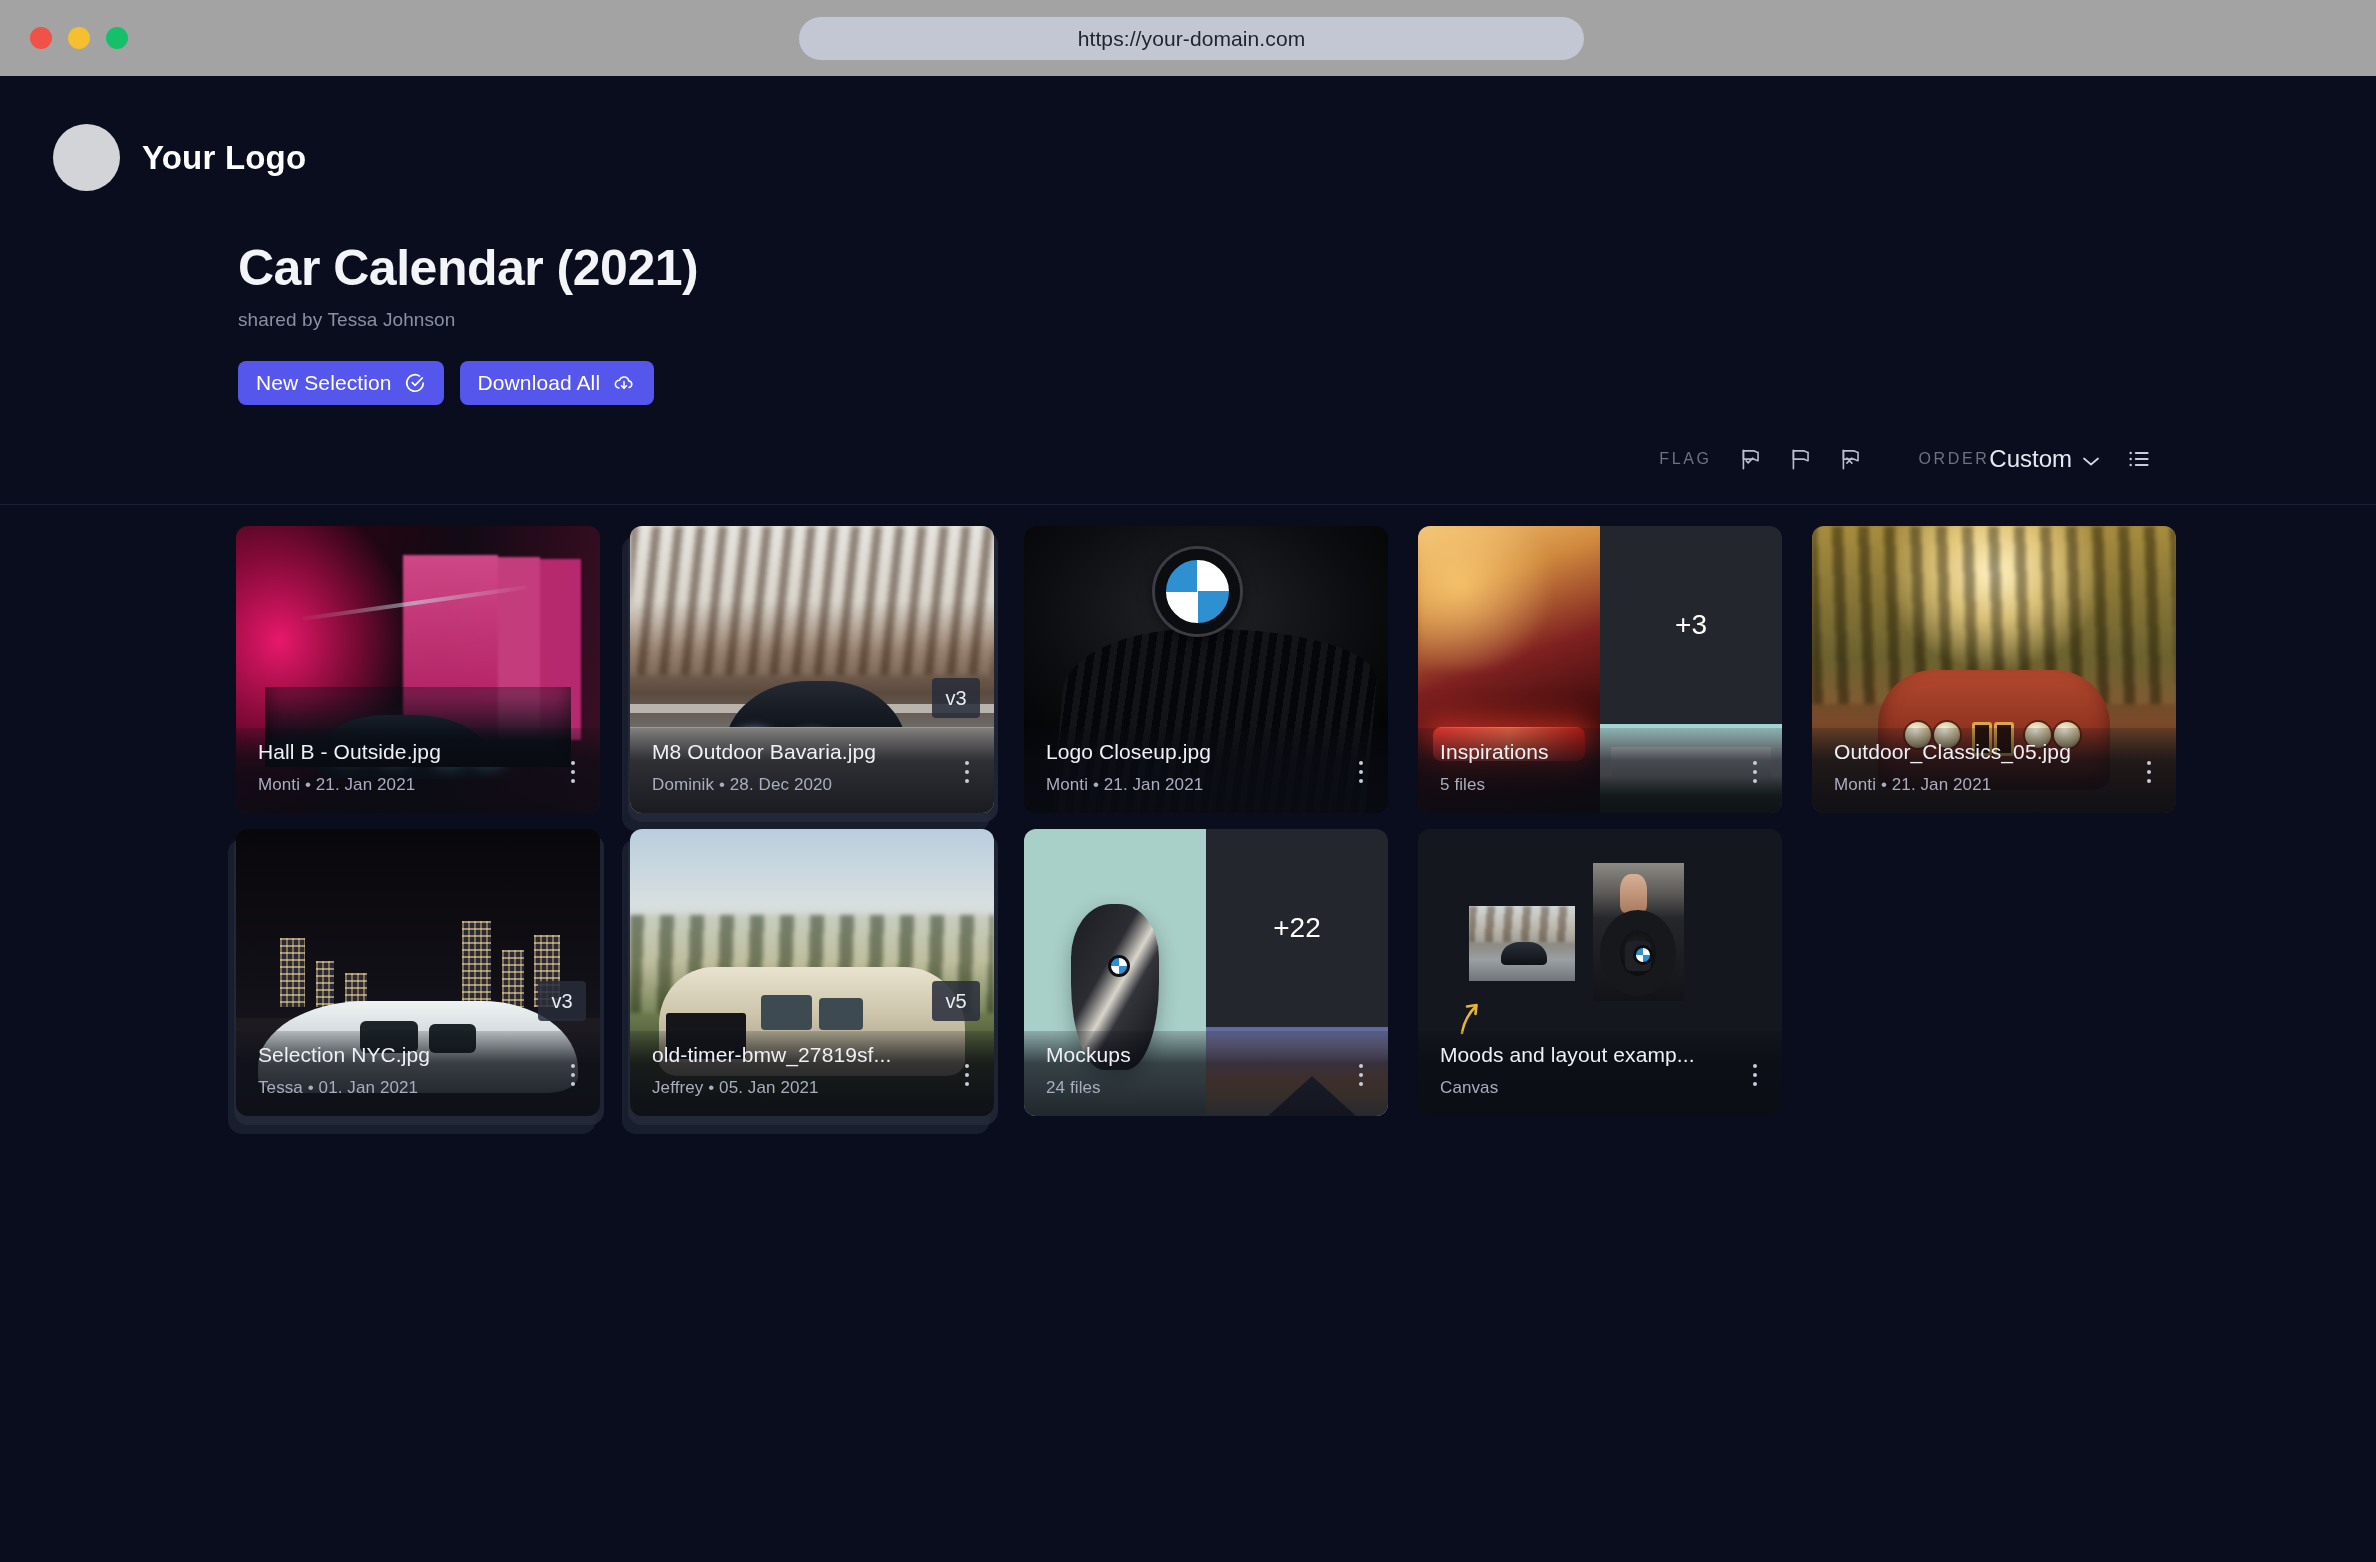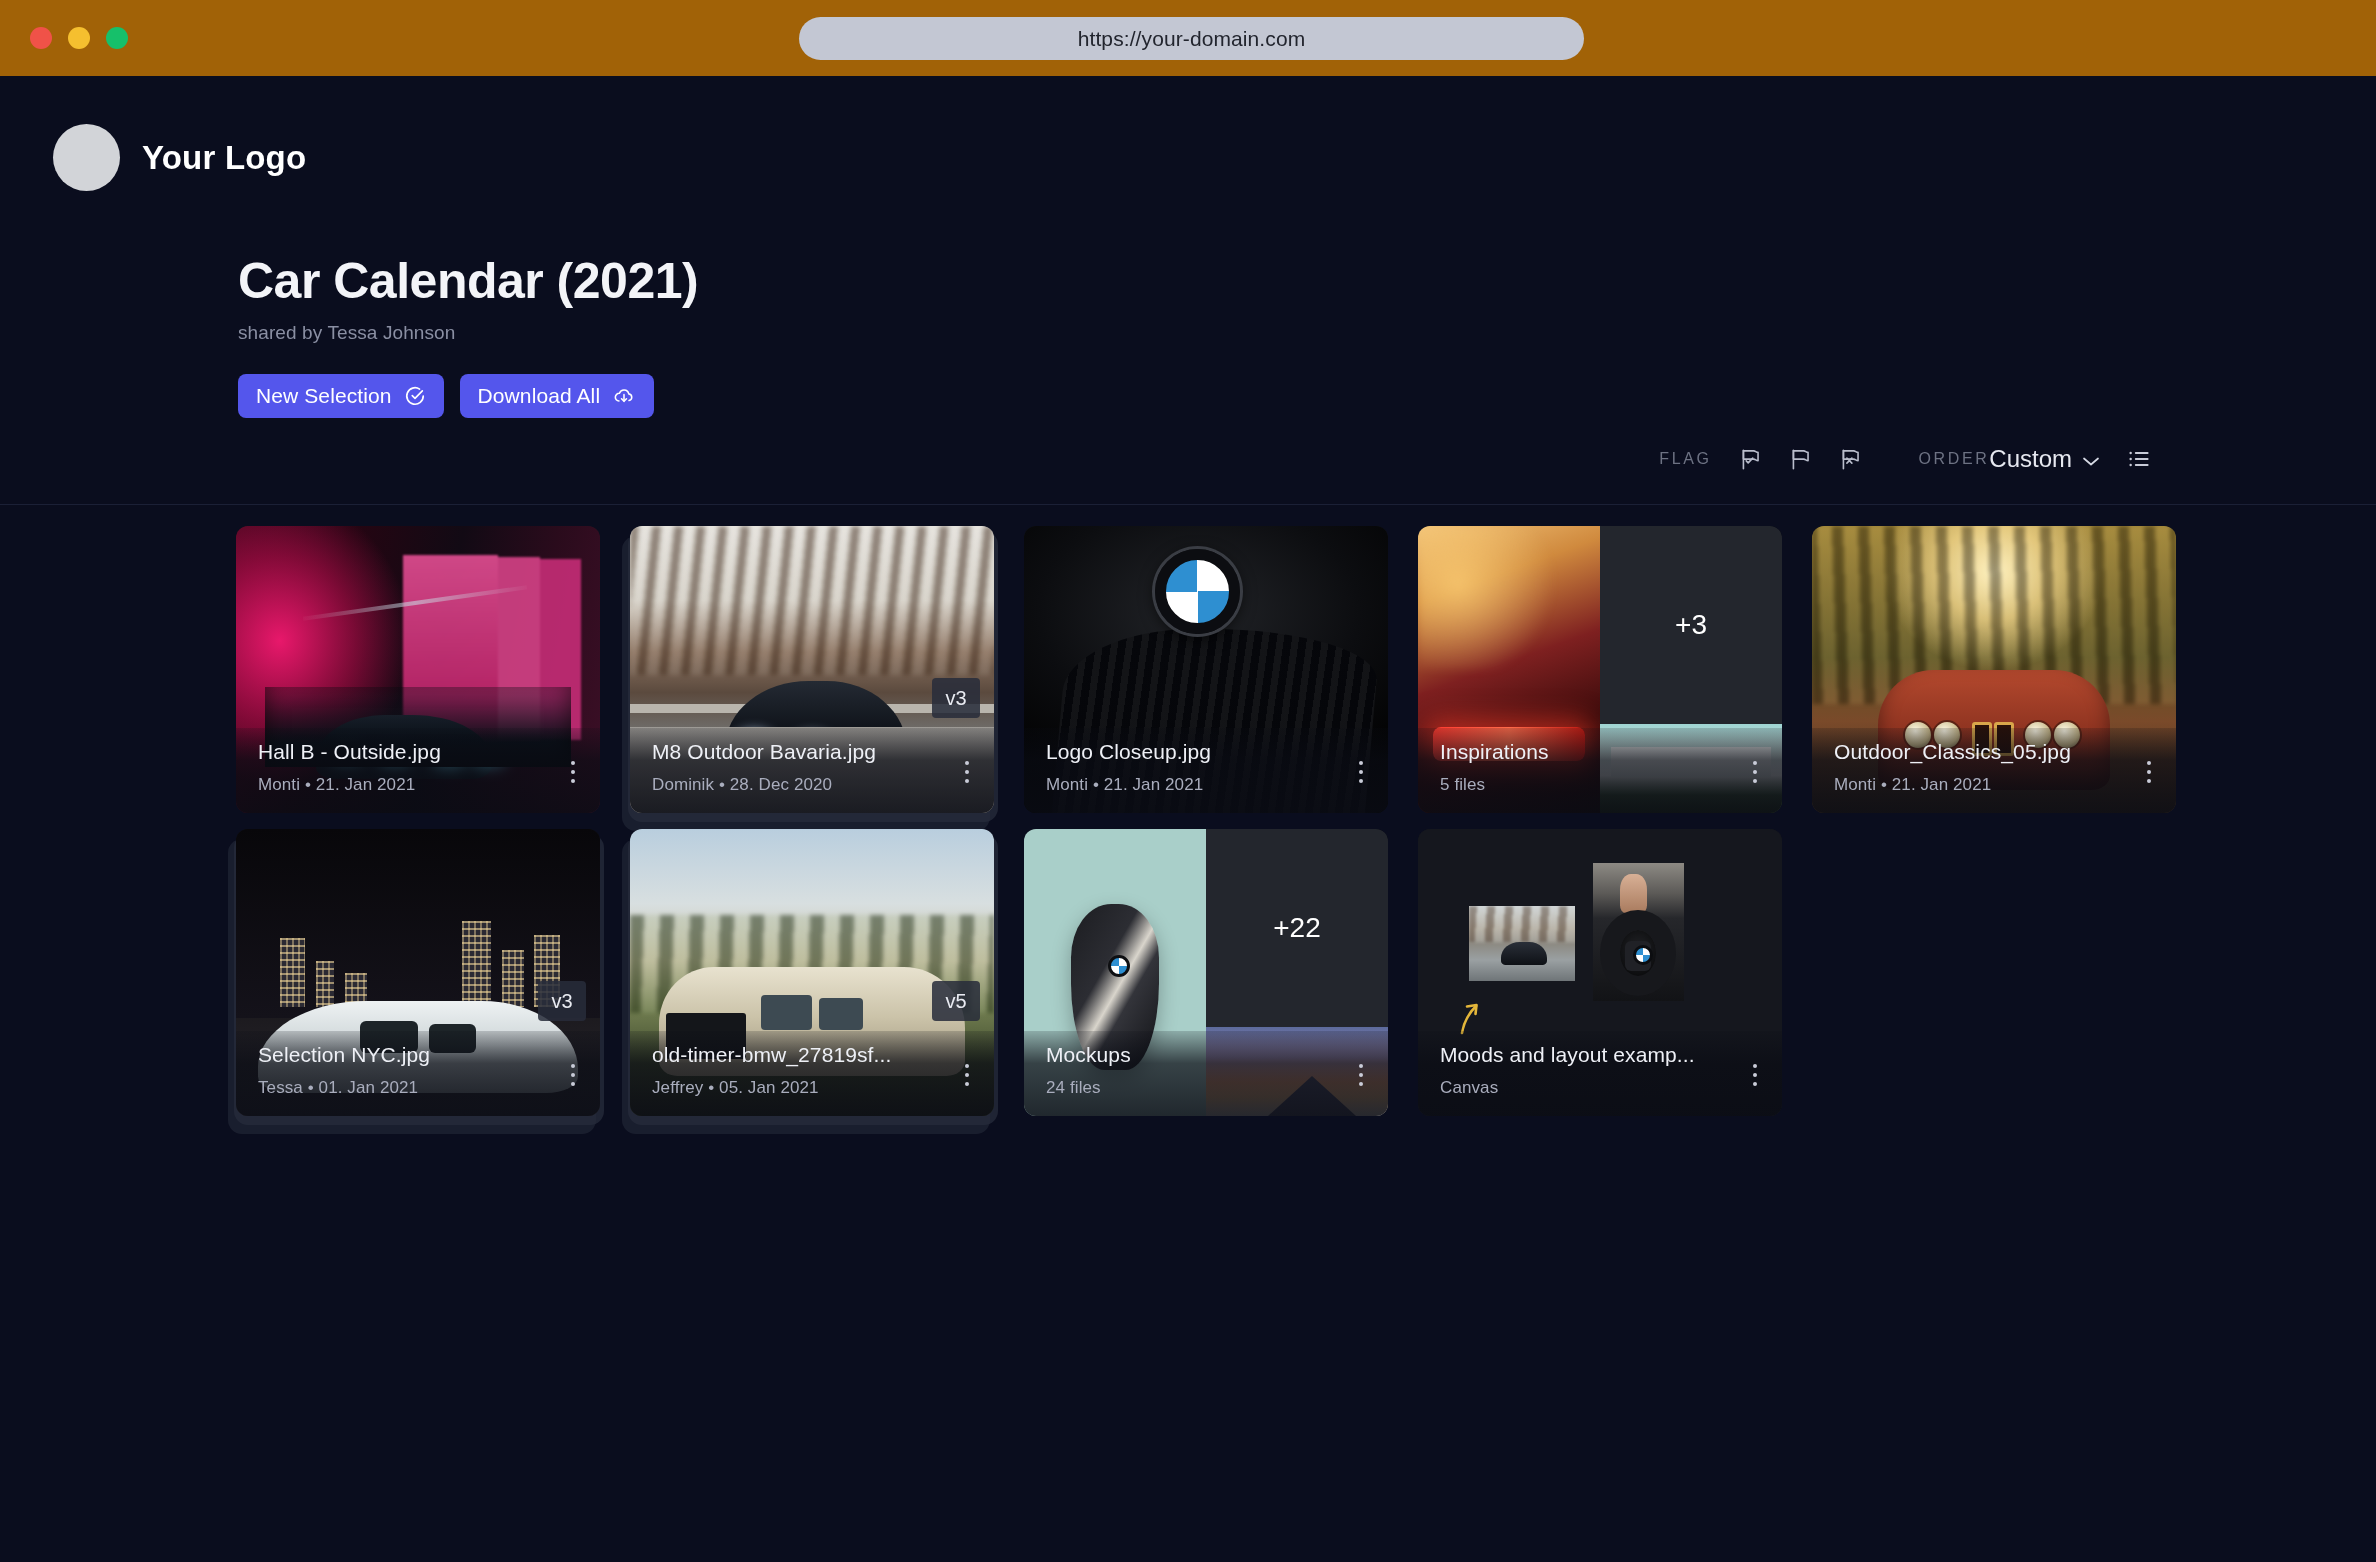--- a/index.html
+++ b/index.html
@@ -8,21 +8,21 @@
     width: 2376px; height: 1562px;
     background: #0a0d1e;
     font-family: "Liberation Sans", sans-serif;
     overflow: hidden;
   }
 
   
   .browser-chrome {
     position: relative;
     width: 2376px; height: 76px;
-    background: #a16207;
+    background: #a3a3a3;
     display: flex; align-items: center;
   }
   .traffic-lights { display: flex; gap: 16px; margin-left: 30px; }
   .tl { width: 22px; height: 22px; border-radius: 50%; }
   .tl.red { background: #f05248; }
   .tl.yellow { background: #f5bf2f; }
   .tl.green { background: #16c06a; }
   .url-bar {
     position: absolute; left: 799px; top: 17px;
     width: 785px; height: 43px;
@@ -42,21 +42,21 @@
   }
   .logo-circle {
     width: 67px; height: 67px; border-radius: 50%;
     background: #d2d4d8; flex: none;
   }
   .logo-text { font-size: 33px; font-weight: 700; color: #ffffff; letter-spacing: 0.2px; }
 
   .header {
     position: relative;
     padding: 0 8px 0 238px;
-    margin-top: 64px;
+    margin-top: 51px;
   }
   .page-title {
     font-size: 50px; font-weight: 700; color: #f3f4f8;
     letter-spacing: -0.5px; line-height: 1.05;
   }
   .page-subtitle {
     font-size: 19px; color: #8a8fa3; margin-top: 14px; letter-spacing: 0.1px;
   }
 
   .action-row {

